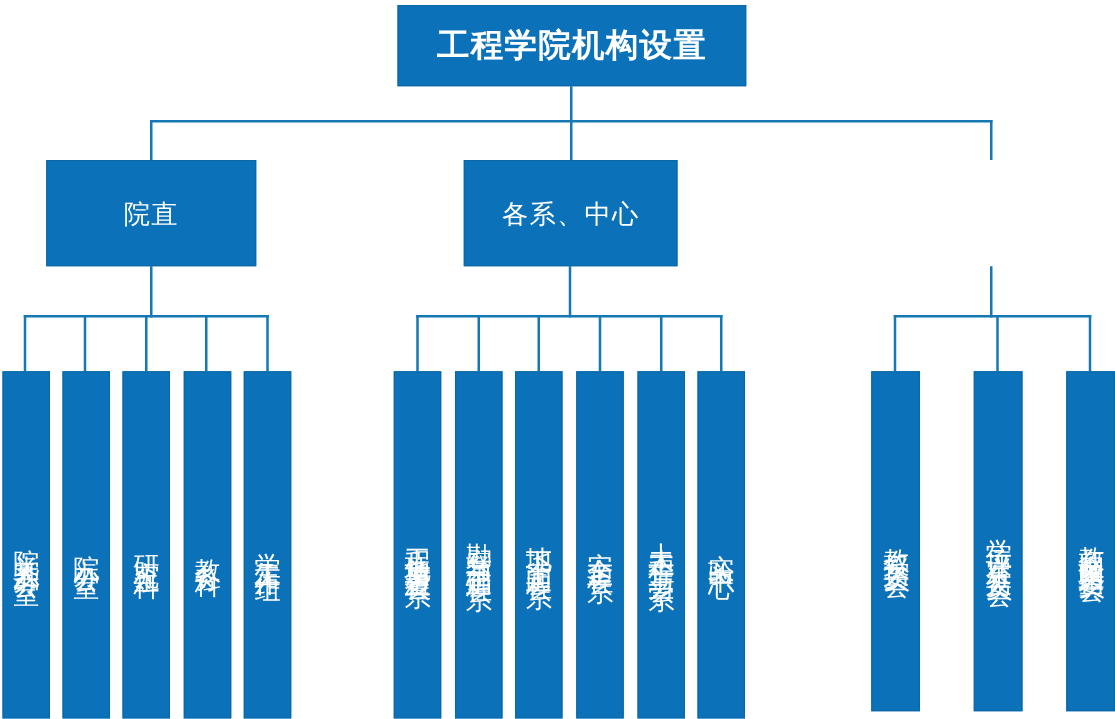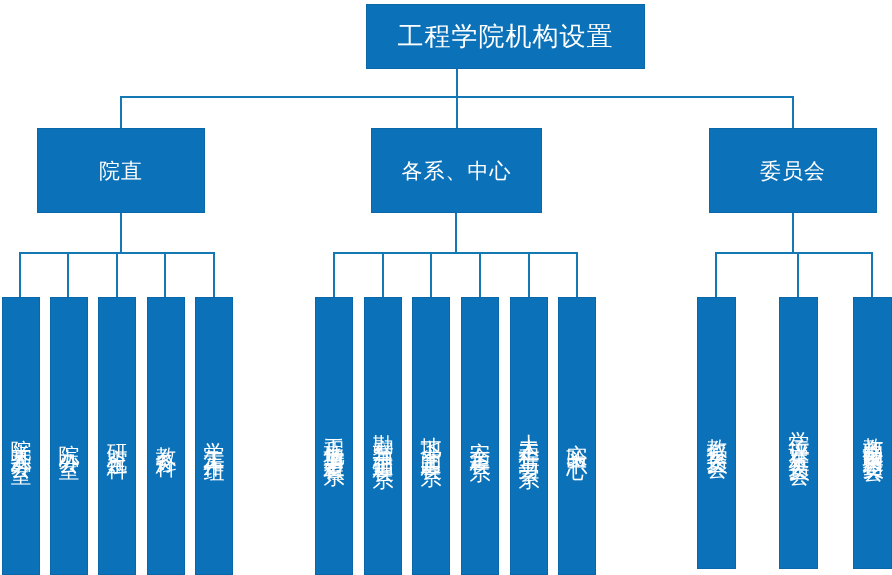--- a/index.html
+++ b/index.html
@@ -17,21 +17,21 @@
     overflow:hidden;
   }
   .node{
     position:absolute;
     background:var(--fill);
     border:1px solid var(--fill-border);
     box-sizing:border-box;
     color:var(--text);
     display:flex;align-items:center;justify-content:center;
   }
-  .root-node{font-size:26px;font-weight:normal;letter-spacing:1px;margin-left:48px;}
+  .root-node{font-size:26px;font-weight:bold;letter-spacing:1px;}
   .branch-node{font-size:21px;font-weight:normal;letter-spacing:1px;}
   .leaf-node{
     writing-mode:vertical-rl;
     text-orientation:upright;
     text-align:center;
     font-size:21px;
     letter-spacing:5px;
     line-height:36px; 
     display:block;
     padding-top:2px;
@@ -69,21 +69,20 @@
   <div class="vline" style="left:792px;top:213px;height:41px"></div>
   <div class="hline" style="left:715px;top:252px;width:158px"></div>
   <div class="vline" style="left:715px;top:252px;height:45px"></div>
   <div class="vline" style="left:797px;top:252px;height:45px"></div>
   <div class="vline" style="left:871px;top:252px;height:45px"></div>
 
   <div class="node root-node" style="left:318px;top:4px;width:279px;height:65px">工程学院机构设置</div>
 
   <div class="node branch-node" style="left:371px;top:128px;width:171px;height:85px">各系、中心</div>
   <div class="node branch-node" style="left:37px;top:128px;width:168px;height:85px">院直</div>
-  <div class="node branch-node" style="left:709px;top:128px;width:168px;height:85px">委员会</div>
 
   <div class="node leaf-node" style="left:2px;top:297px;width:38px;height:278px">院党委办公室</div>
   <div class="node leaf-node" style="left:50px;top:297px;width:38px;height:278px">院办公室</div>
   <div class="node leaf-node" style="left:98px;top:297px;width:38px;height:278px">研究生科</div>
   <div class="node leaf-node" style="left:147px;top:297px;width:38px;height:278px">教务科</div>
   <div class="node leaf-node" style="left:195px;top:297px;width:38px;height:278px">学生工作组</div>
 
   <div class="node leaf-node" style="left:315px;top:297px;width:38px;height:278px;letter-spacing:3px">工程地质与岩土工程系</div>
   <div class="node leaf-node" style="left:364px;top:297px;width:38px;height:278px">勘察与基础工程系</div>
   <div class="node leaf-node" style="left:412px;top:297px;width:38px;height:278px">地下空间工程系</div>

